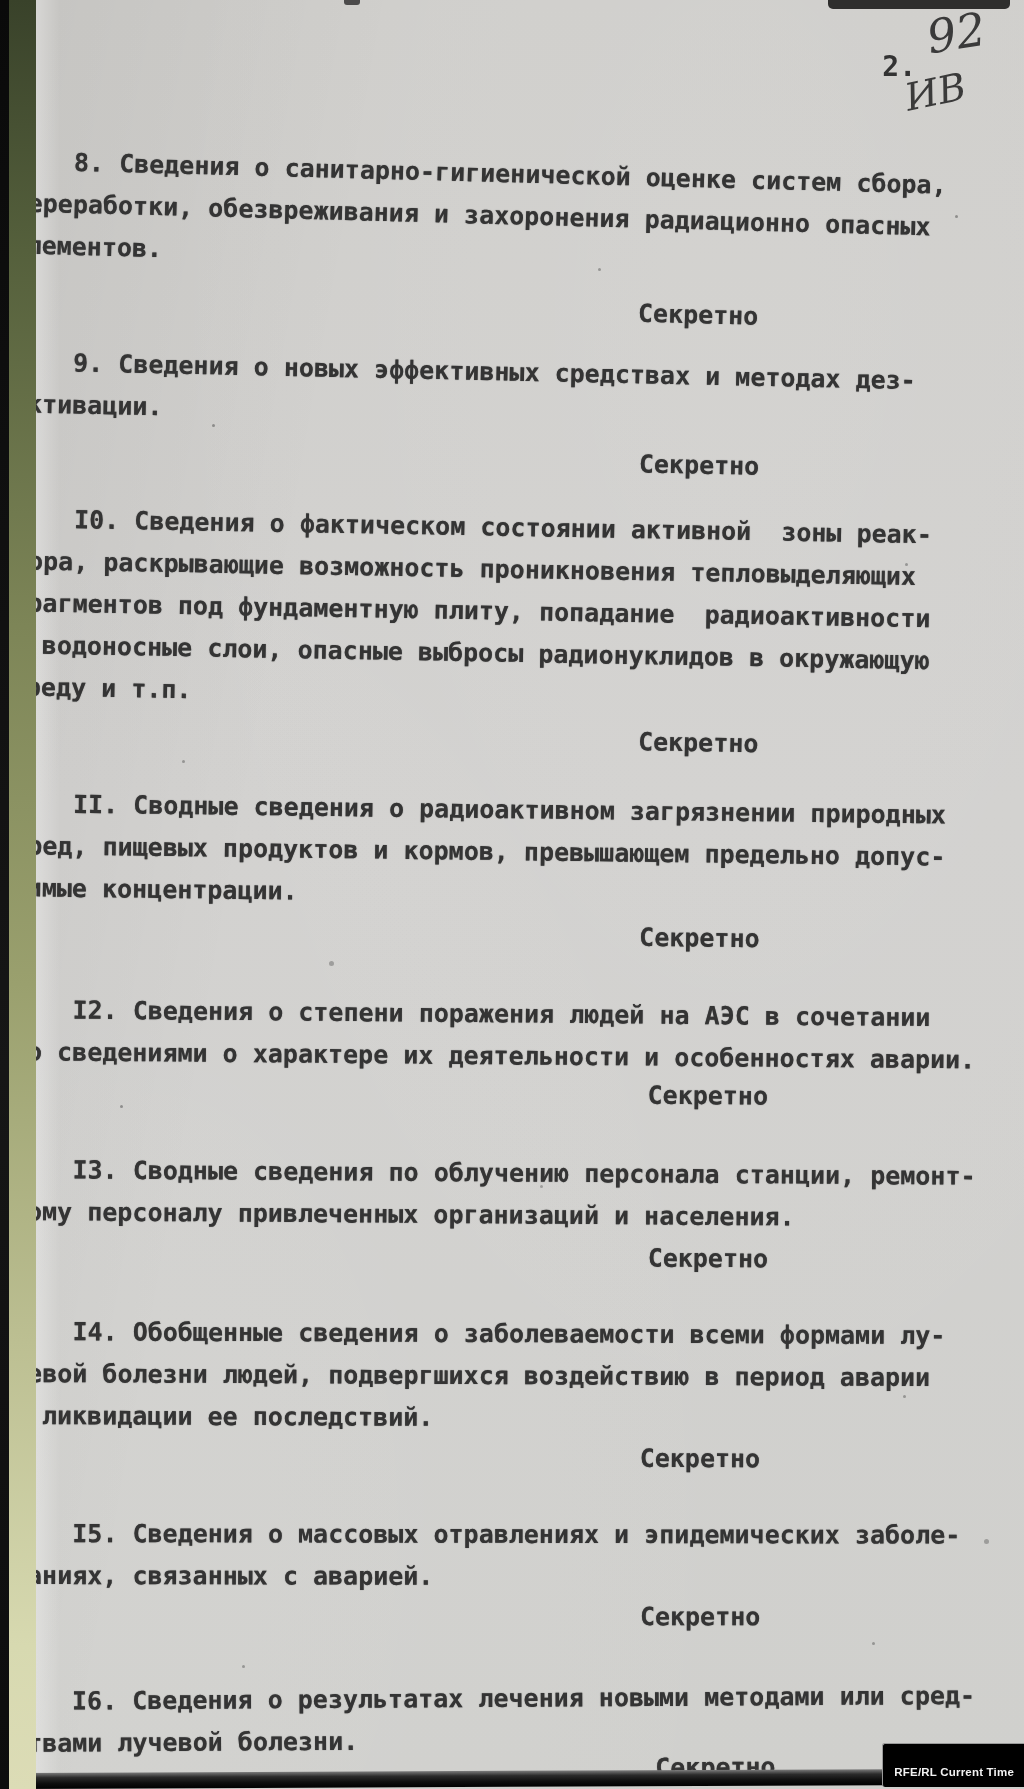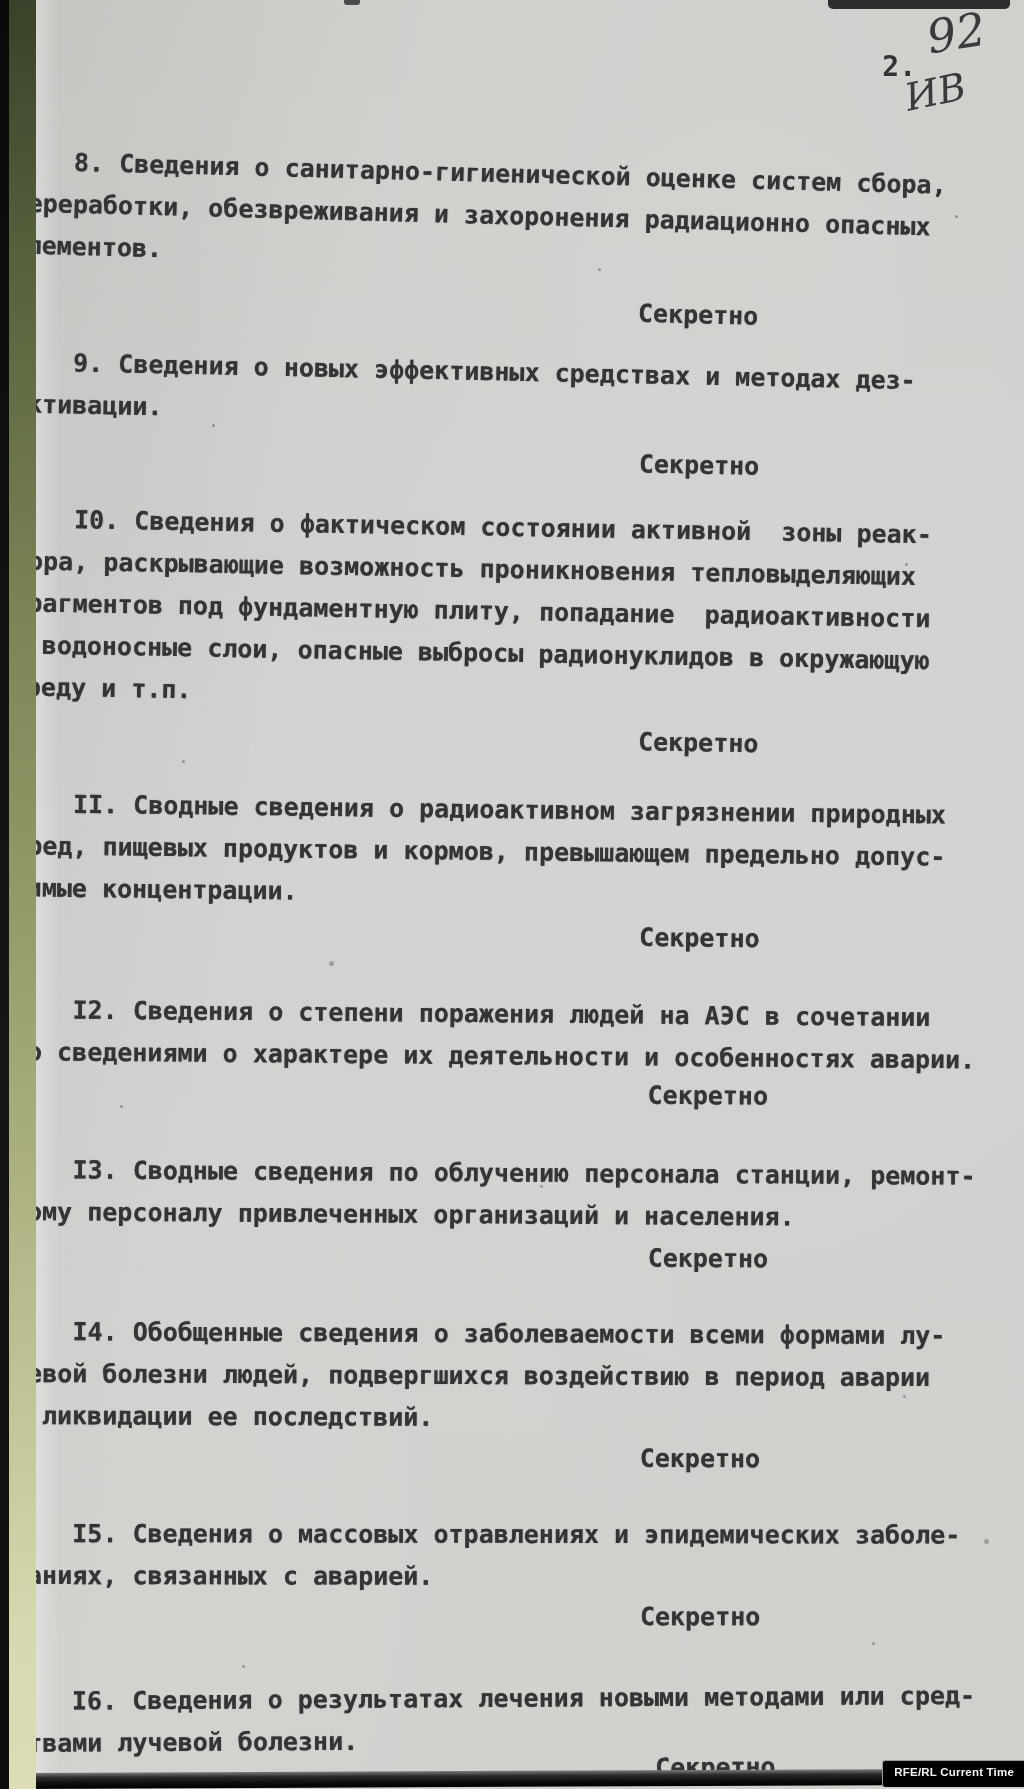--- a/index.html
+++ b/index.html
@@ -140,21 +140,21 @@
   .item:nth-of-type(8) .stamp { margin-top: -2px; }
   .item:nth-of-type(9) .stamp { margin-top: -14px; margin-left: 655px; }
 
   
   .watermark {
     position: absolute; right: 0; bottom: 2px;
     background: #000;
     border-top: 1px solid #9a9a9a;
     border-left: 1px solid #9a9a9a;
     border-radius: 3px 0 0 3px;
-    padding: 0 10px 7px 11px;
+    padding: 17px 10px 7px 11px;
     z-index: 7;
   }
   .watermark span {
     font-family: "Liberation Sans", sans-serif;
     font-size: 11.5px;
     font-weight: bold;
     color: #f2f2f2;
     letter-spacing: 0.2px;
     white-space: nowrap;
   }

